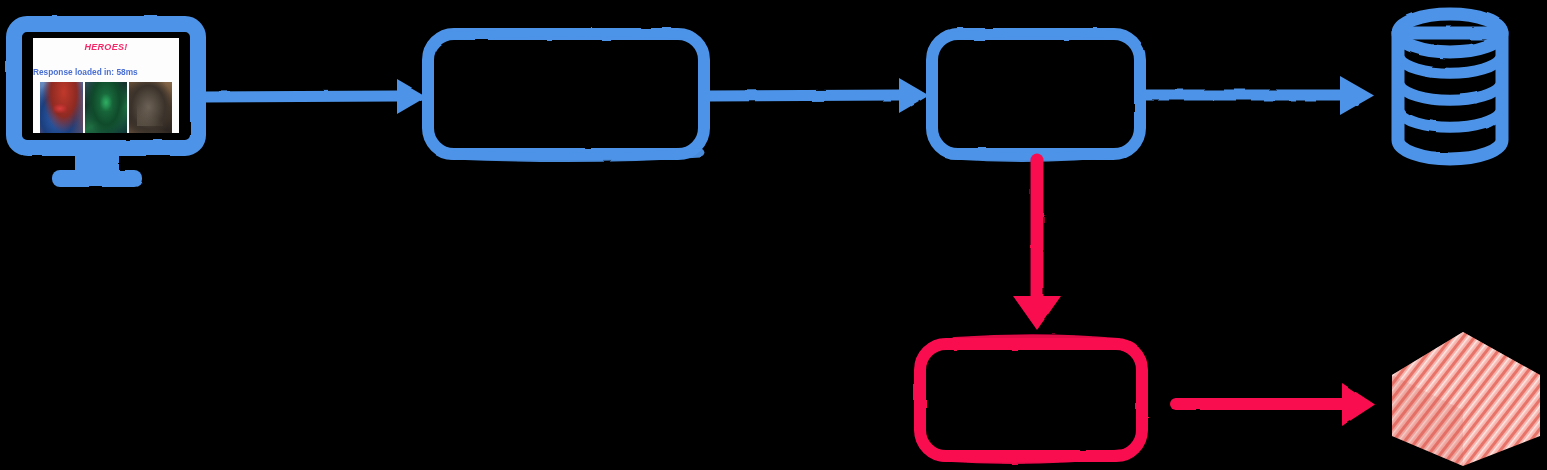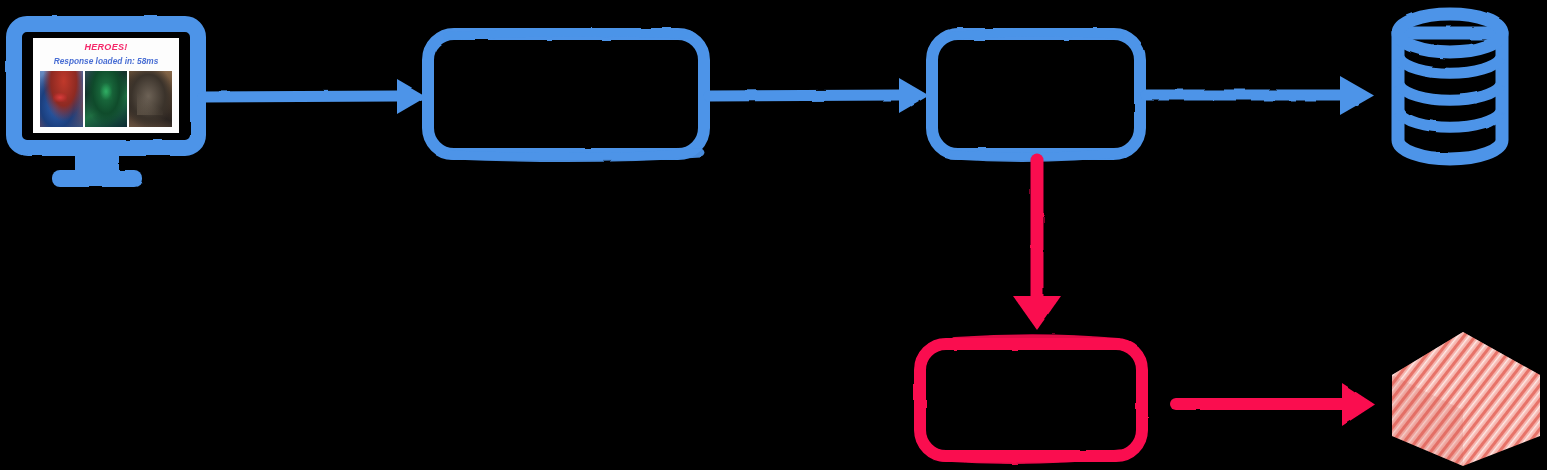--- a/index.html
+++ b/index.html
@@ -11,22 +11,22 @@
   .screen{
     position:absolute;left:33px;top:38px;width:146px;height:95px;
     background:#fdfdfd;overflow:hidden;
   }
   .screen .brand{
     text-align:center;color:#f5296a;font-weight:700;font-style:italic;
     font-size:9px;letter-spacing:.3px;margin-top:4px;line-height:10px;
     font-family:"Liberation Sans",sans-serif;
   }
   .screen .resp{
-    text-align:center;color:#4a6fd4;font-size:8.3px;font-weight:600;
-    margin-top:4px;line-height:10px;font-family:"Liberation Sans",sans-serif;font-style:italic;
+    color:#4a6fd4;font-size:8.3px;font-weight:600;
+    margin-top:15px;line-height:10px;font-family:"Liberation Sans",sans-serif;
   }
   .screen .cards{
     display:flex;gap:2px;margin:5px 7px 0 7px;height:56px;
   }
   .screen .card{flex:1 1 0;height:100%;overflow:hidden;position:relative;}
   .card.c1{background:
      radial-gradient(ellipse at 55% 18%, #c0392b 0%, #8e2a22 38%, transparent 62%),
      radial-gradient(ellipse at 40% 62%, #2f63b5 0%, #1b3f7e 45%, transparent 75%),
      linear-gradient(160deg,#6b8fc4 0%,#3c5f9c 35%,#7e4a52 70%,#35507f 100%);}
   .card.c1:after{content:"";position:absolute;left:30%;top:40%;width:34%;height:16%;

